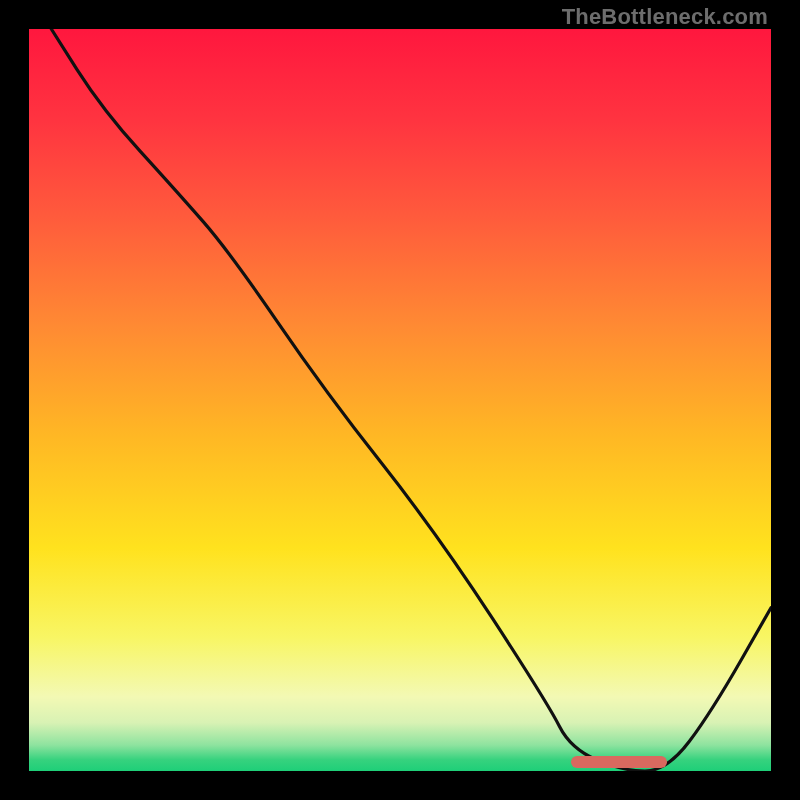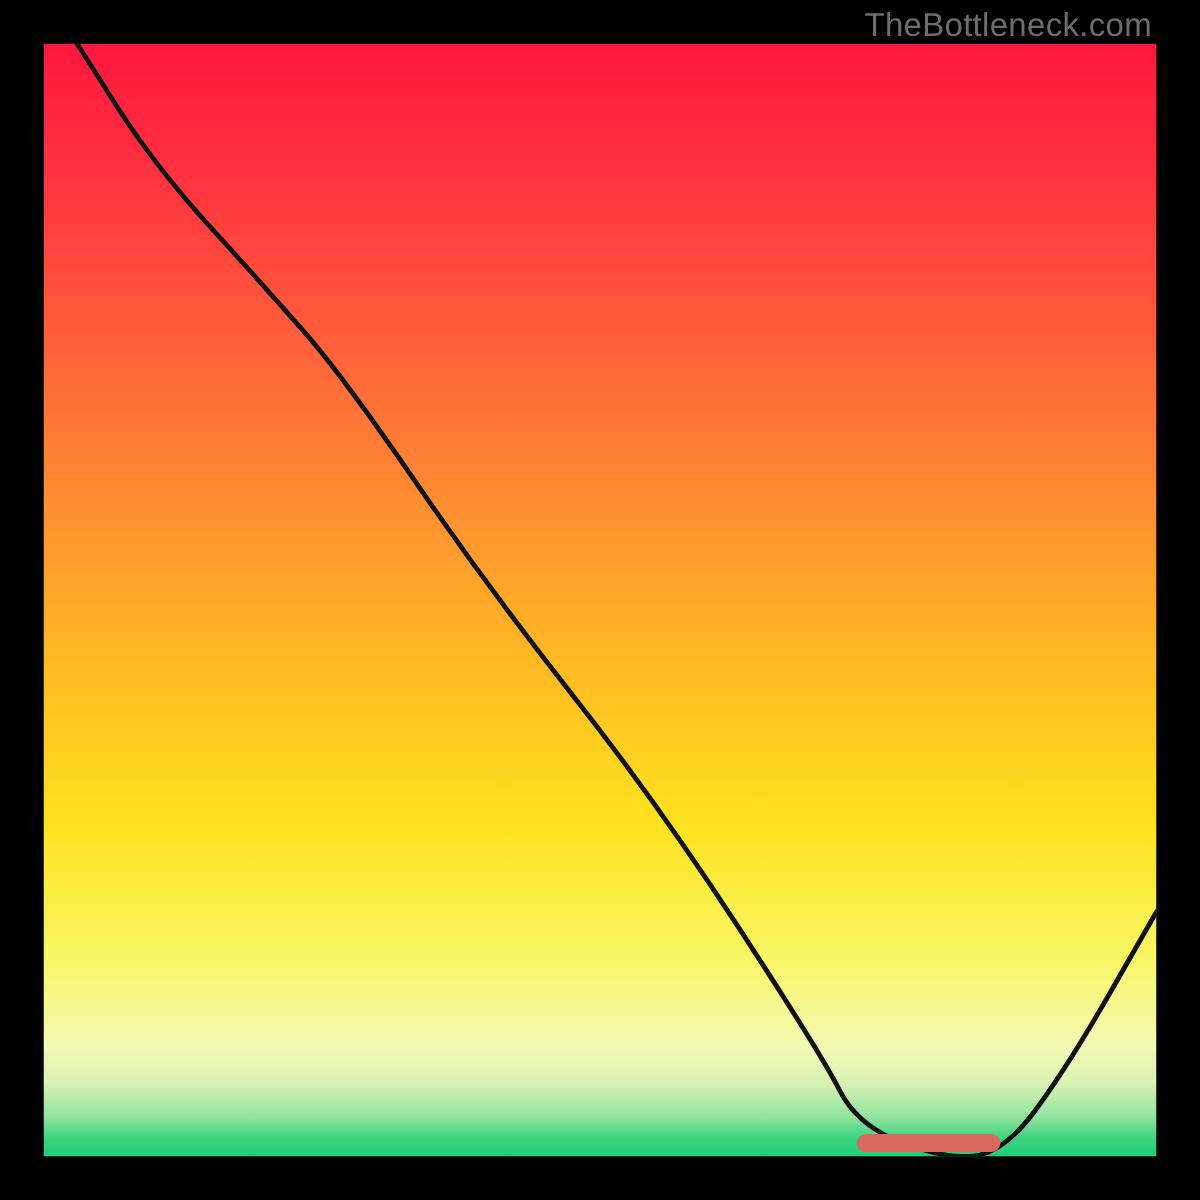--- a/index.html
+++ b/index.html
@@ -27,21 +27,21 @@
   .gradient {
     position: absolute;
     left: 0; top: 0; right: 0; bottom: 0;
   }
   .watermark {
     position: absolute;
     top: 4px;
     right: 32px;
     color: #6d6d6d;
     font-size: 22px;
-    font-weight: 400;
+    font-weight: 700;
     letter-spacing: 0.2px;
     user-select: none;
   }
   svg.curve {
     position: absolute;
     left: 0; top: 0;
   }
   .marker {
     position: absolute;
     height: 12px;

